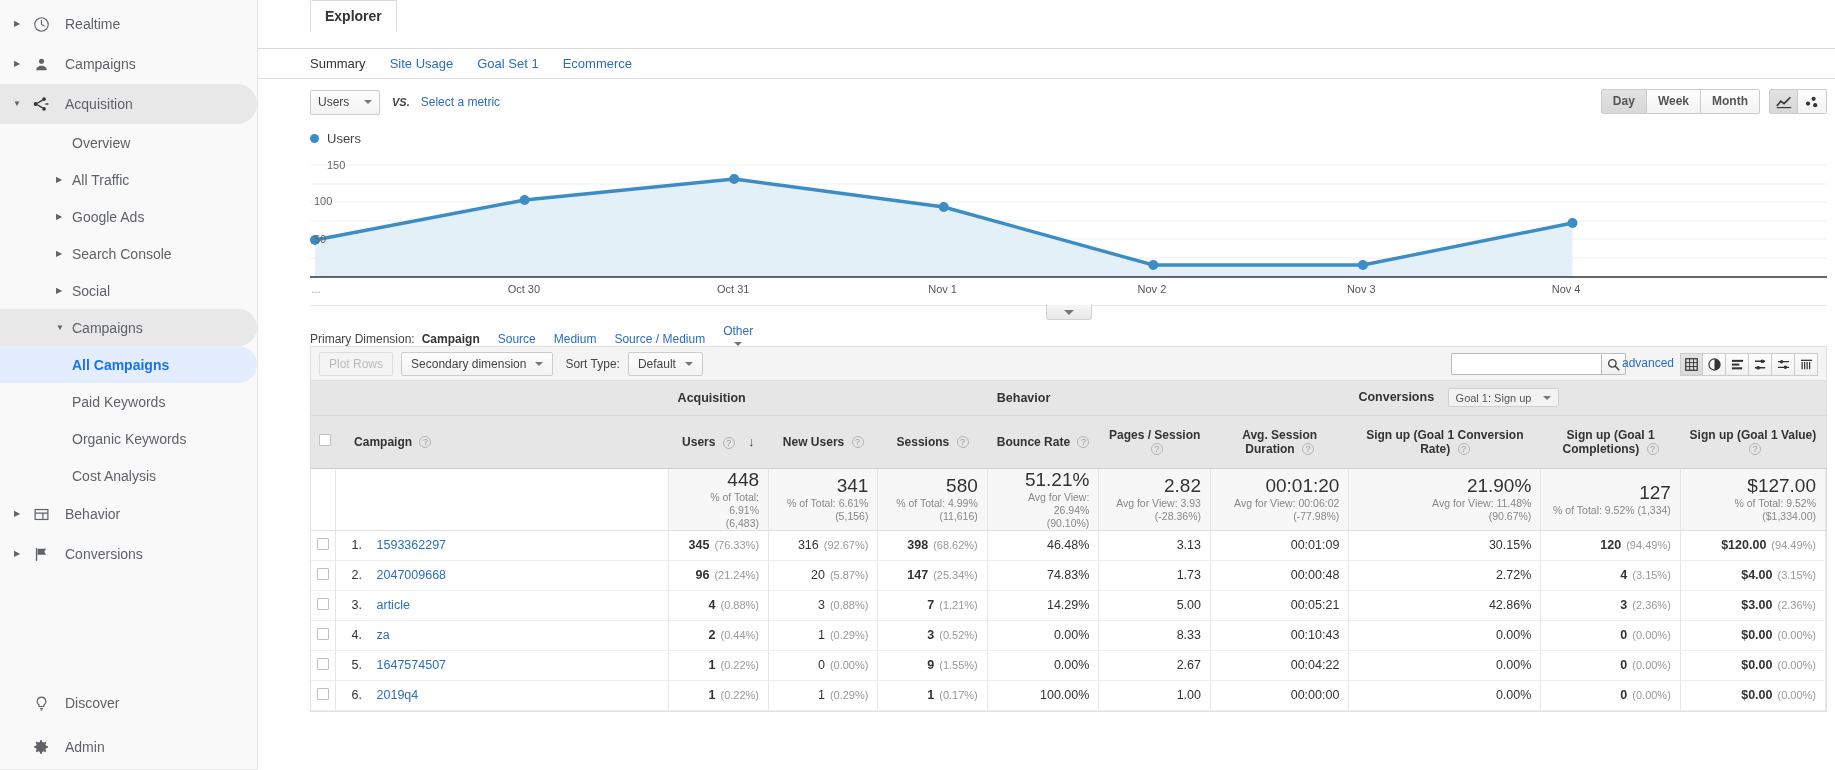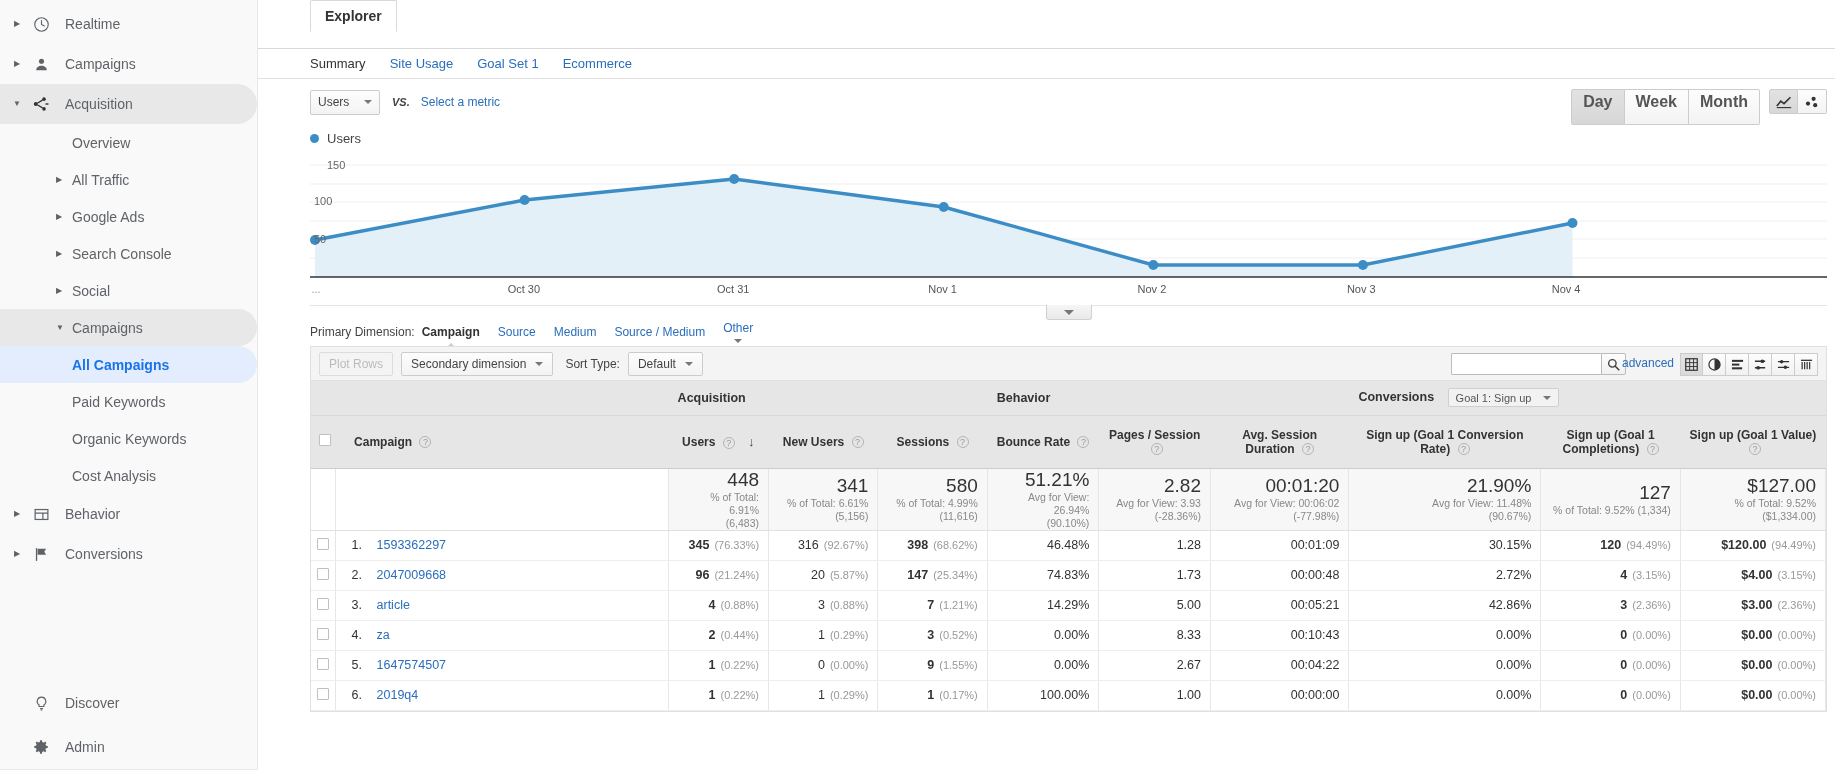--- a/index.html
+++ b/index.html
@@ -104,24 +104,24 @@
     padding:0 7px; font-size:12px; color:#444; cursor:pointer;
     gap:10px;
   }
   .caret { width:0;height:0;border-left:4px solid transparent;border-right:4px solid transparent;border-top:4px solid #777; }
   .vs-text { font-weight:bold; font-size:11px; color:#444; margin-left:12px;font-style:italic; }
   .link { color:#2a6ebb; cursor:pointer; }
   .metricbar .link { margin-left:11px; font-size:12px; }
 
   .dwm { position:absolute; right:75px; top:10px; display:flex; }
   .dwm div {
-    height:36px; line-height:23px; padding:0 11px;
+    height:25px; line-height:23px; padding:0 11px;
     border:1px solid #ccc; border-left:none;
     background:linear-gradient(#fdfdfd,#f3f3f3);
-    font-size:16px; font-weight:bold; color:#555; cursor:pointer;
+    font-size:12px; font-weight:bold; color:#555; cursor:pointer;
   }
   .dwm div:first-child { border-left:1px solid #ccc; border-radius:2px 0 0 2px; background:linear-gradient(#e2e2e2,#d7d7d7); }
   .dwm div:last-child { border-radius:0 2px 2px 0; }
 
   .charttoggle { position:absolute; right:8px; top:10px; display:flex; }
   .charttoggle div {
     width:29px;height:25px;
     border:1px solid #ccc; border-left:none;
     background:linear-gradient(#fdfdfd,#f3f3f3);
     display:flex;align-items:center;justify-content:center;cursor:pointer;
@@ -145,21 +145,21 @@
     width:46px;height:15px;
     background:linear-gradient(#f6f6f6,#e9e9e9);
     border:1px solid #d0d0d0; border-top:none;
     border-radius:0 0 3px 3px;
     display:flex;align-items:center;justify-content:center;
     cursor:pointer;
   }
   .handle .c { width:0;height:0;border-left:5px solid transparent;border-right:5px solid transparent;border-top:5px solid #777; }
 
   
-  .dimbar { padding-left:52px; height:28px; display:flex; align-items:center; font-size:12px; margin-top:12px; }
+  .dimbar { padding-left:52px; height:28px; display:flex; align-items:flex-end; font-size:12px; margin-top:12px; }
   .dimbar .lbl { color:#444; margin-right:7px; }
   .dimbar .pd { font-weight:bold; color:#333; margin-right:18px; cursor:pointer; position:relative; }
   .dimbar .pd::after {
     content:""; position:absolute; left:50%; bottom:-9px; transform:translateX(-50%);
     width:0;height:0;border-left:5px solid transparent;border-right:5px solid transparent;border-bottom:5px solid #ccc;
   }
   .dimbar a { color:#2a6ebb; margin-right:18px; cursor:pointer; text-decoration:none; }
   .dimbar .other { color:#2a6ebb; cursor:pointer; display:inline-flex; align-items:center; gap:4px;flex-direction:column; }
 
   .toolbar2 {
@@ -671,21 +671,21 @@
         <tr class="data-row">
           <td class="cb"><span class="chk"></span></td>
           <td class="name">
             <span class="idx">1.</span>
             <span class="lnk">1593362297</span>
           </td>
           <td><span class="bold">345</span><span class="pct">(76.33%)</span></td>
           <td><span>316</span><span class="pct">(92.67%)</span></td>
           <td><span class="bold">398</span><span class="pct">(68.62%)</span></td>
           <td>46.48%</td>
-          <td>1.28</td>
+          <td>3.13</td>
           <td>00:01:09</td>
           <td>30.15%</td>
           <td><span class="bold">120</span><span class="pct">(94.49%)</span></td>
           <td><span class="bold">$120.00</span><span class="pct">(94.49%)</span></td>
         </tr>
 
         <tr class="data-row">
           <td class="cb"><span class="chk"></span></td>
           <td class="name">
             <span class="idx">2.</span>

